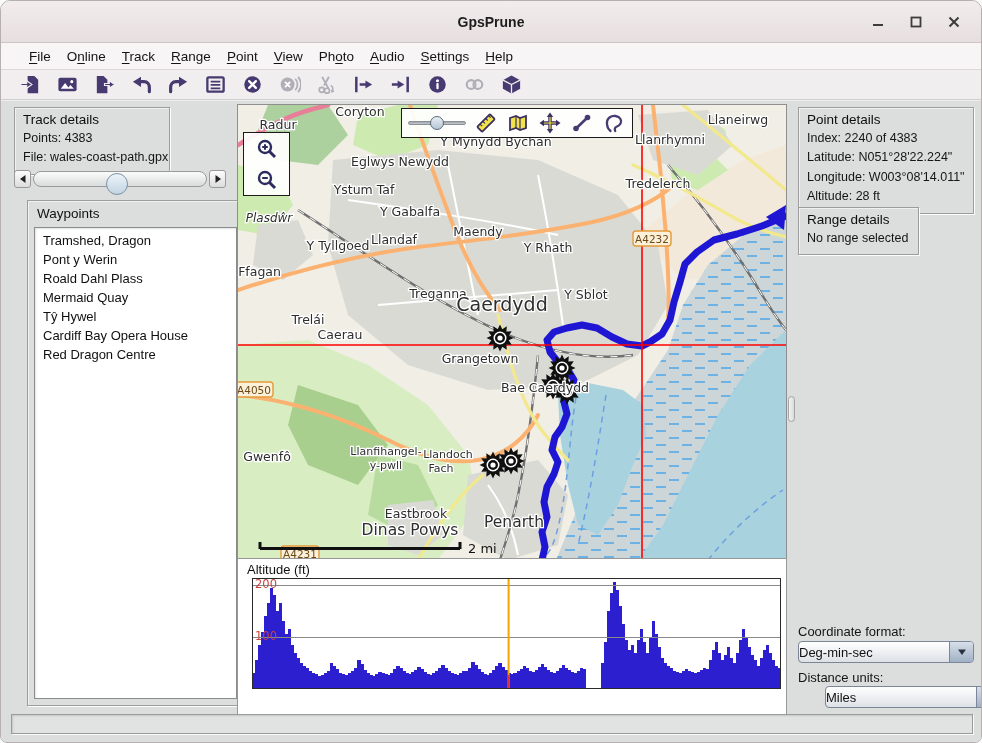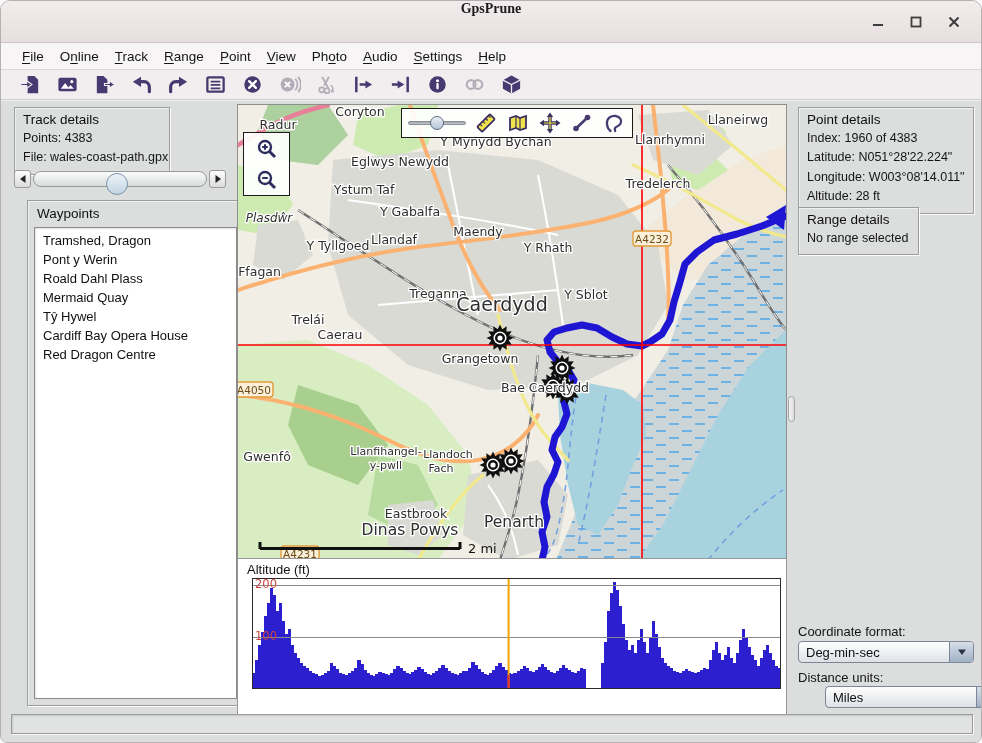--- a/index.html
+++ b/index.html
@@ -3,28 +3,28 @@
 <meta charset="utf-8">
 <style>
   * { margin:0; padding:0; box-sizing:border-box; }
   html,body { width:982px; height:743px; overflow:hidden; background:#fbfafa;
     font-family:"Liberation Sans","DejaVu Sans",sans-serif; }
   .window { position:absolute; inset:0; background:#eef0ef; border:1px solid #b6b0b0;
     border-radius:10px 10px 7px 7px; overflow:hidden; }
 
   
   .titlebar { position:relative; height:42px; background:linear-gradient(#f2ecec,#e7dfdf);
-    border-bottom:1px solid #cfc7c7; display:flex; justify-content:center;font-family:Liberation Serif, serif; }
+    border-bottom:1px solid #cfc7c7; display:flex; align-items:center; justify-content:center; }
   .titlebar .title { font-size:14px; font-weight:bold; color:#1c1c1e; }
   .win-controls { position:absolute; right:14px; top:0; height:100%; display:flex; align-items:center; gap:12px; }
   .win-btn { width:26px; height:26px; display:flex; align-items:center; justify-content:center; cursor:default; }
 
   
   .menubar { height:27px; background:#f7f5f6; border-bottom:1px solid #dcd6d6;
-    display:flex; align-items:center; padding-left:13px; font-size:13.5px; color:#141414; }
+    display:flex; align-items:center; padding-left:20px; font-size:13.5px; color:#141414; }
   .menu-item { padding:3px 8px; }
   .menu-item u { text-decoration:underline; text-underline-offset:2px; }
 
   
   .toolbar { height:30px; background:#f0eeef; border-bottom:1px solid #d2cccc;
     display:flex; align-items:center; padding-left:17px; gap:13px; }
   .tb-btn { width:24px; height:24px; border:none; background:transparent; display:flex;
     align-items:center; justify-content:center; padding:0; }
 
   
@@ -76,21 +76,21 @@
   .chart-panel { position:absolute; left:236px; top:457px; width:550px; height:171px; background:#fff; border:1px solid #979797; }
   .chart-title { position:absolute; left:9px; top:3px; font-size:13px; color:#111; }
   .chart-svg { position:absolute; left:14px; top:19px; }
 
   
   .point-details { position:absolute; left:797px; top:6px; width:176px; padding:4px 8px 6px 8px; }
   .range-details { position:absolute; left:797px; top:106px; width:fit-content; padding:4px 10px 6px 8px; }
   .combo-label { position:absolute; left:797px; font-size:13px; color:#141414; }
   .combo { position:absolute; left:797px; width:176px; height:22px; border:1px solid #7d8696; border-radius:4px;
     background:linear-gradient(#ffffff,#dde1e6); display:flex; align-items:center; font-size:13px; color:#111; }
-  .combo .val { padding-left:7px; flex:1; }
+  .combo .val { flex:1; }
   .combo .dd-arrow { width:24px; height:100%; border-left:1px solid #7d8696; border-radius:0 3px 3px 0;
     background:linear-gradient(#d7dfe9,#a0b1c6); display:flex; align-items:center; justify-content:center; }
 
   
   .statusbar { position:absolute; left:10px; right:8px; top:613px; height:20px; background:#e0e3e2;
     border:1px solid #9a9a9a; box-shadow:inset 1px 1px 2px rgba(0,0,0,.12), 1px 1px 0 rgba(255,255,255,.8); }
 
   
   text.ml { fill:#2e2e2e; paint-order:stroke; stroke:#ffffff; stroke-width:2.6px; text-anchor:middle;
     font-family:"DejaVu Sans","Liberation Sans",sans-serif; }
@@ -696,21 +696,21 @@
           <text x="3" y="10" class="alt-tick">200</text>
           <line x1="256.6" y1="0" x2="256.6" y2="111" stroke="#f0a500" stroke-width="2"></line>
           <line x1="256.6" y1="97" x2="256.6" y2="111" stroke="#dd3030" stroke-width="2"></line>
           <rect x="0.5" y="0.5" width="528" height="110" fill="none" stroke="#2a2a2a" stroke-width="1"></rect>
         </svg>
     </div>
 
     <div class="point-details etched">
       <div class="panel-title">Point details</div>
       <div id="point-lines">
-          <div class="detail-line">Index: 1960 of 4383</div>
+          <div class="detail-line">Index: 2240 of 4383</div>
           <div class="detail-line">Latitude: N051°28'22.224"</div>
           <div class="detail-line">Longitude: W003°08'14.011"</div>
           <div class="detail-line">Altitude: 28 ft</div>
         </div>
     </div>
 
     <div class="range-details etched">
       <div class="panel-title">Range details</div>
       <div id="range-lines">
           <div class="detail-line">No range selected</div>

